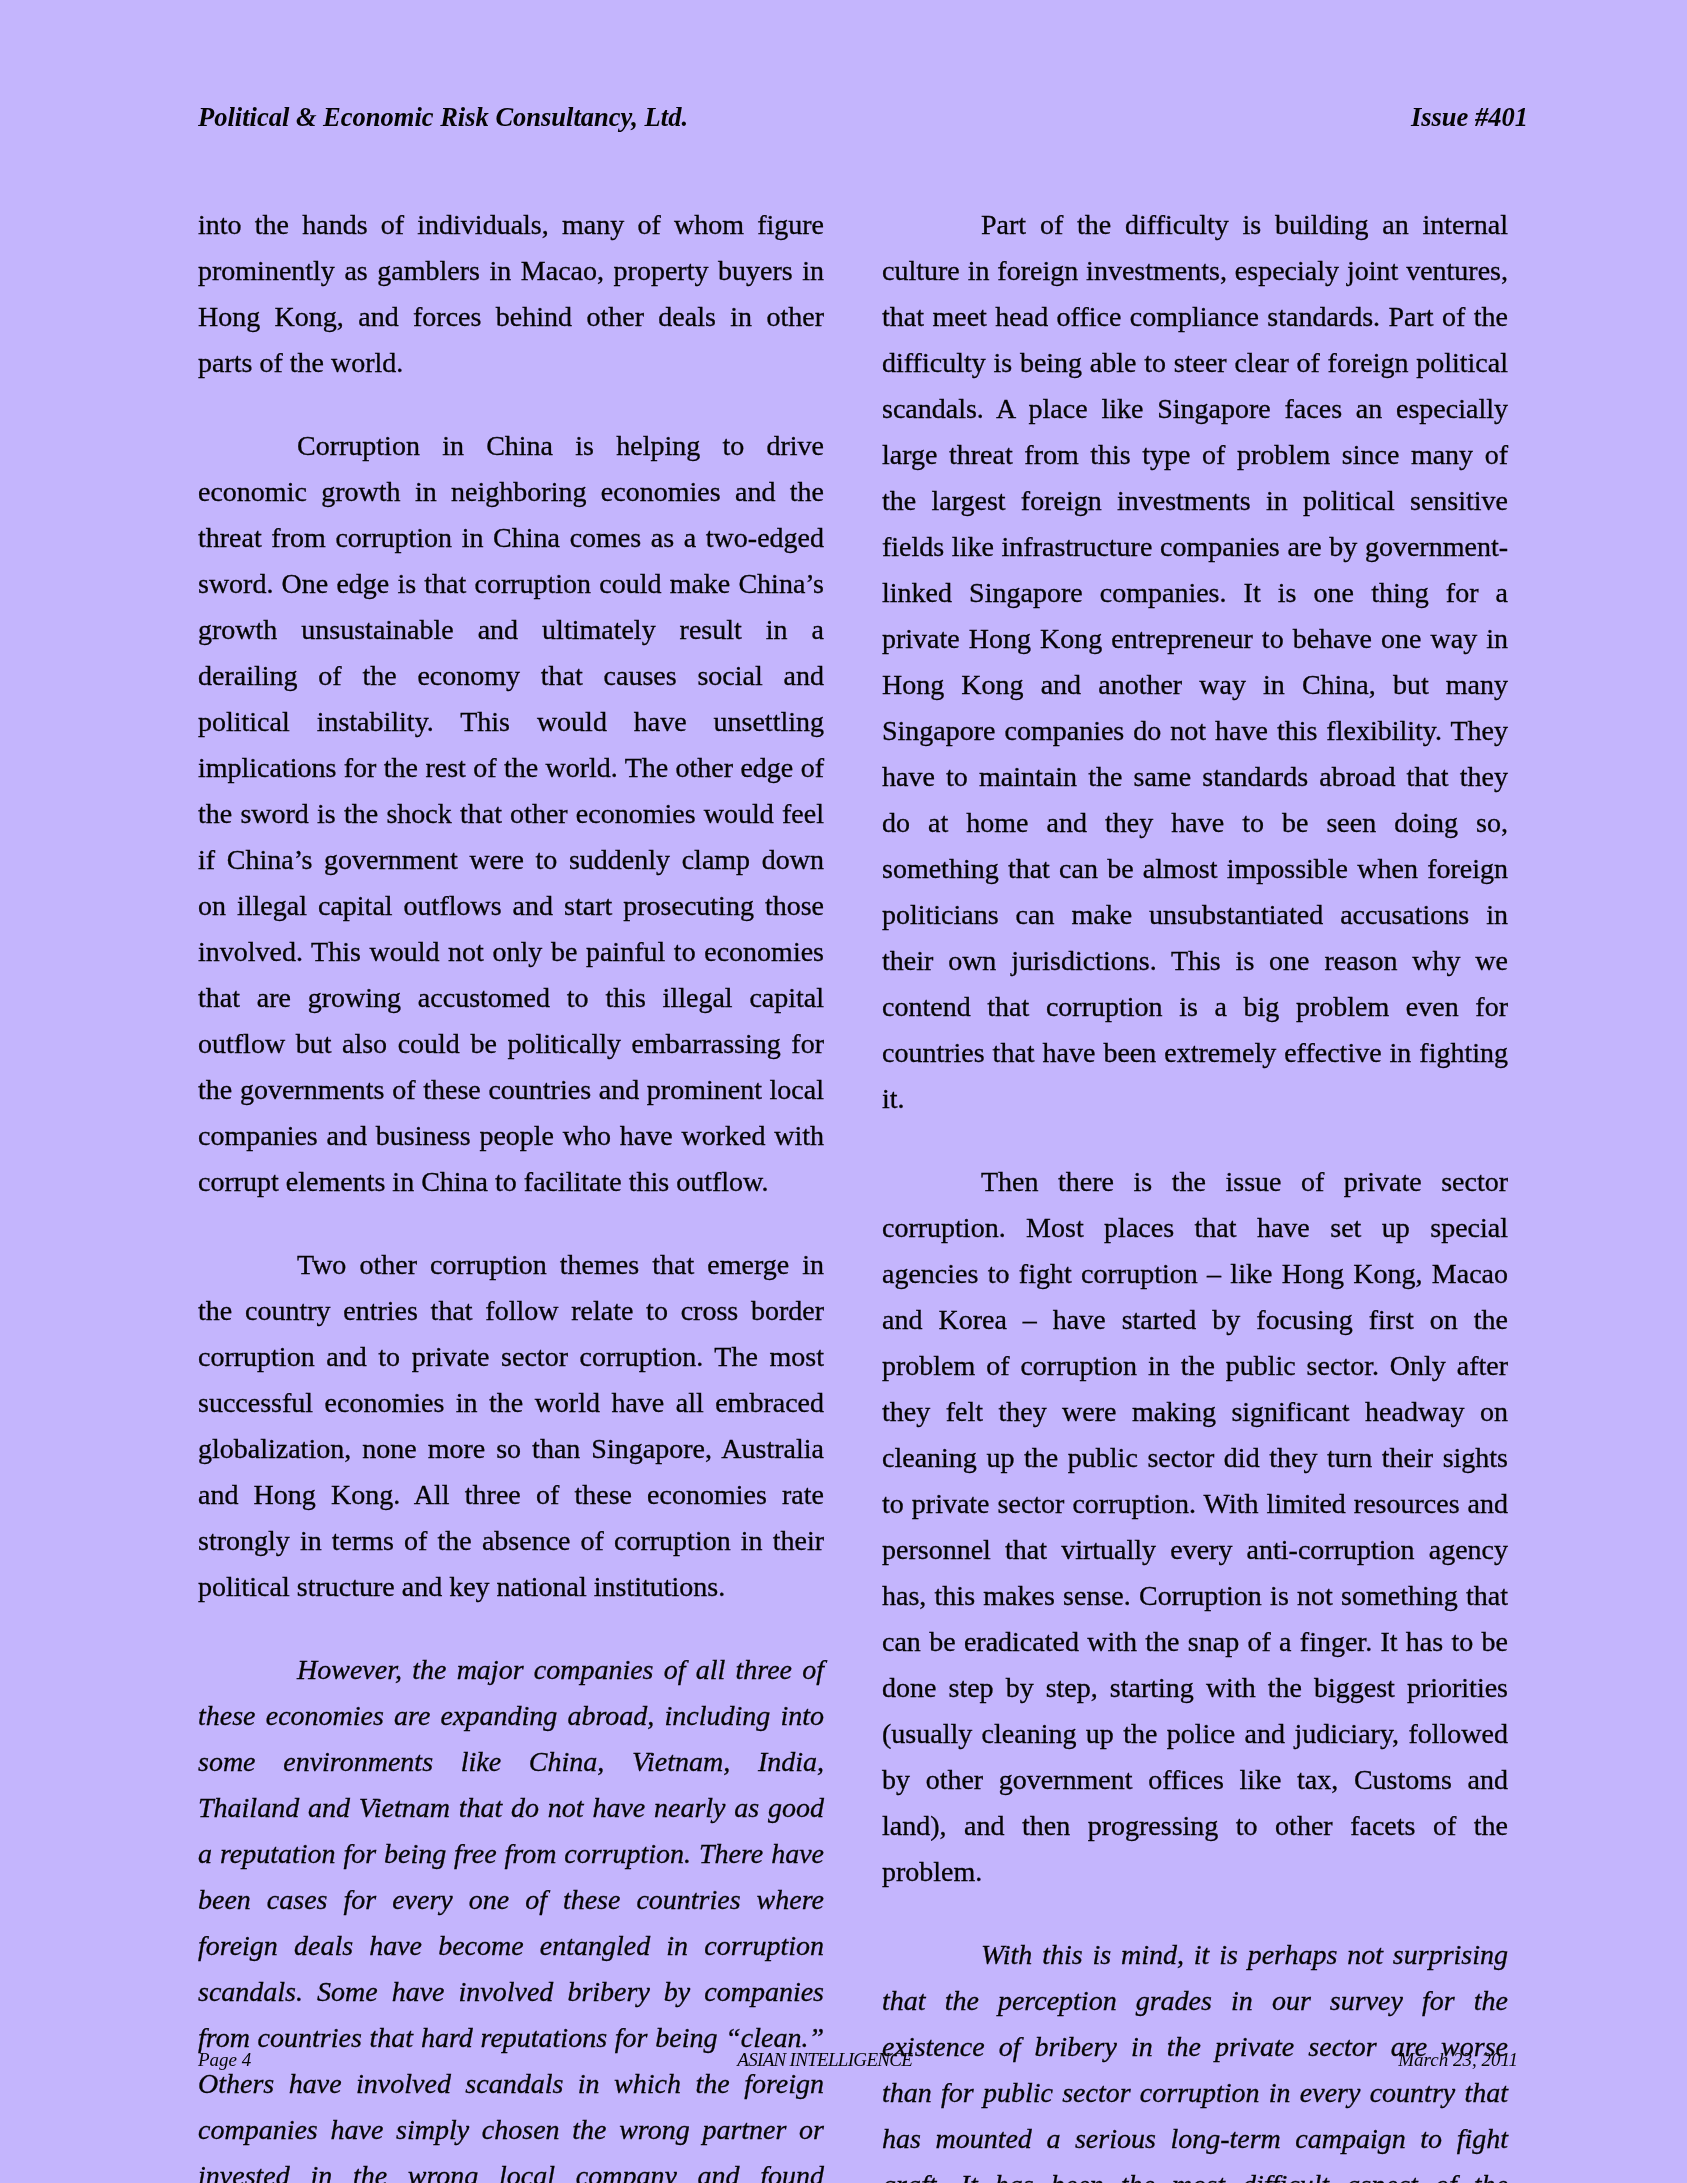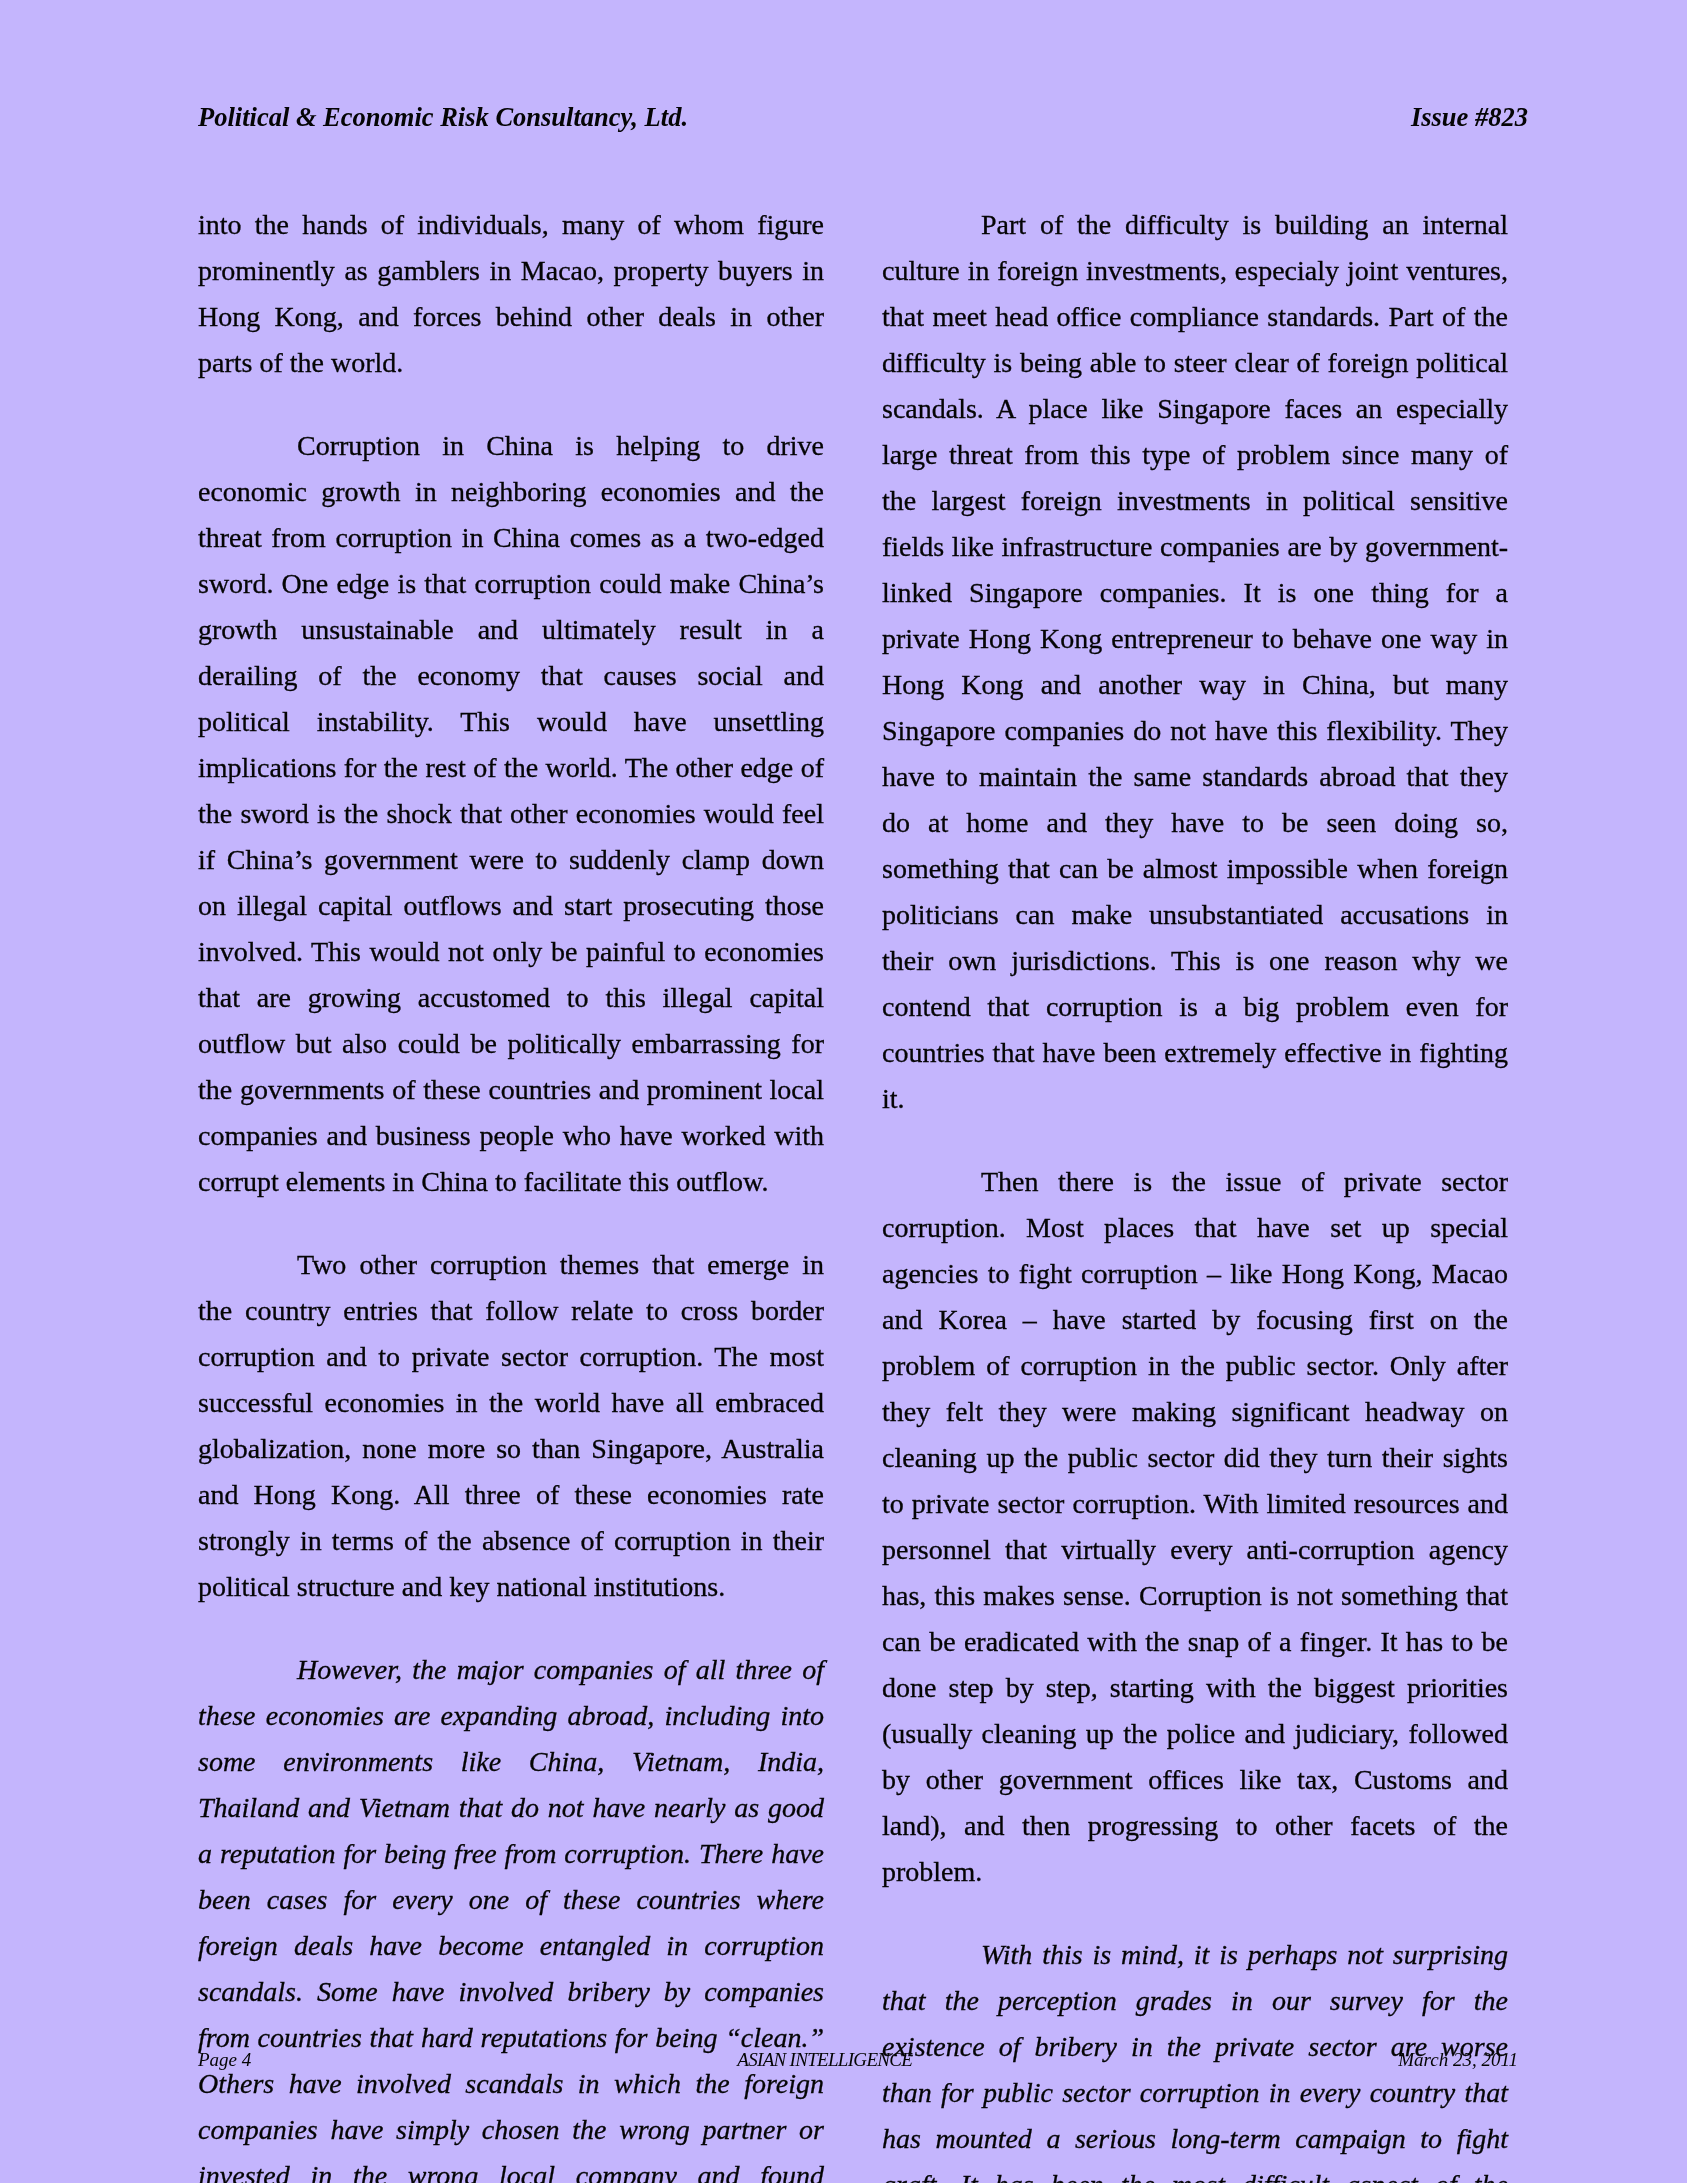--- a/index.html
+++ b/index.html
@@ -39,21 +39,21 @@
   }
   .ftr-center{letter-spacing:-0.7px;}
 </style>
 </head>
 <body>
 
 <div class="page">
 
   <header class="header">
     <span class="hdr-left">Political &amp; Economic Risk Consultancy, Ltd.</span>
-    <span class="hdr-right">Issue #823</span>
+    <span class="hdr-right">Issue #401</span>
   </header>
 
   <main class="columns">
     <section class="col" id="col-left">
         <p class="para">into the hands of individuals, many of whom figure prominently as gamblers in Macao, property buyers in Hong Kong, and forces behind other deals in other parts of the world.</p>
         <p class="para indent">Corruption in China is helping to drive economic growth in neighboring economies and the threat from corruption in China comes as a two-edged sword.  One edge is that corruption could make China’s growth unsustainable and ultimately result in a derailing of the economy that causes social and political instability.  This would have unsettling implications for the rest of the world.  The other edge of the sword is the shock that other economies would feel if China’s government were to suddenly clamp down on illegal capital outflows and start prosecuting those involved.  This would not only be painful to economies that are growing accustomed to this illegal capital outflow but also could be politically embarrassing for the governments of these countries and prominent local companies and business people who have worked with corrupt elements in China to facilitate this outflow.</p>
         <p class="para indent">Two other corruption themes that emerge in the country entries that follow relate to cross border corruption and to private sector corruption.  The most successful economies in the world have all embraced globalization, none more so than Singapore, Australia and Hong Kong.  All three of these economies rate strongly in terms of the absence of corruption in their political structure and key national institutions.</p>
         <p class="para indent">However, the major companies of all three of these economies are expanding abroad, including into some environments like China, Vietnam, India, Thailand and Vietnam that do not have nearly as good a reputation for being free from corruption.  There have been cases for every one of these countries where foreign deals have become entangled in corruption scandals.  Some have involved bribery by companies from countries that hard reputations for being “clean.”  Others have involved scandals in which the foreign companies have simply chosen the wrong partner or invested in the wrong local company and found themselves in the middle of a political dogfight in which corruption allegations are a typical part of the mudslinging.</p>
       </section>
     <section class="col" id="col-right">

